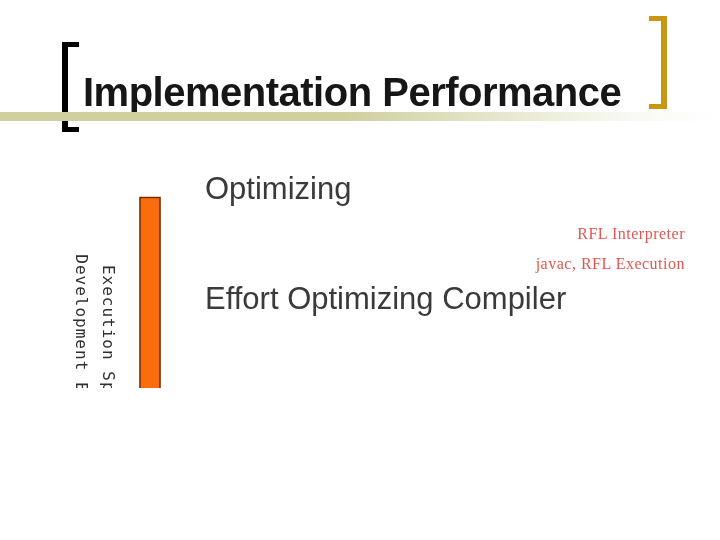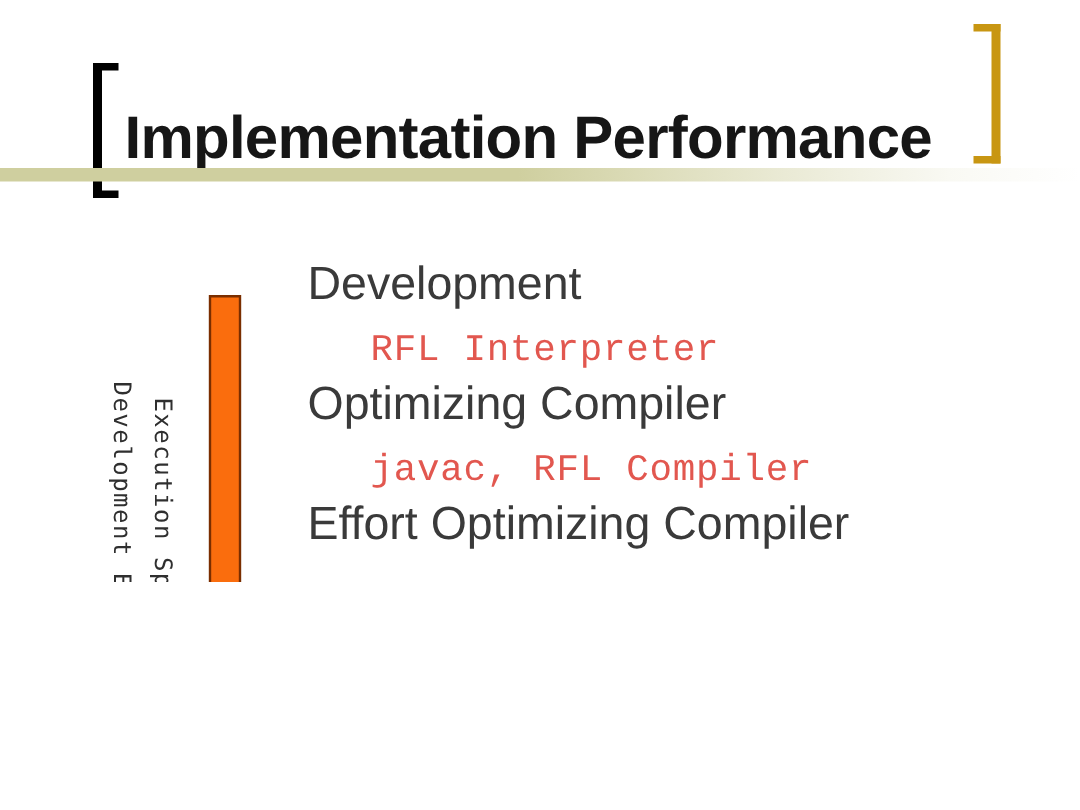--- a/index.html
+++ b/index.html
@@ -84,26 +84,27 @@
     display:flex;flex-direction:column;
   }
   .item-main{
     font-family:"Liberation Sans",sans-serif;
     font-size:31px;line-height:34px;
     color:var(--c-main);
     margin-bottom:16px;
     white-space:nowrap;
   }
   .item-sub{
-    font-family:Liberation Mono, monospace;
-    font-size:25px;line-height:24px;letter-spacing:0.5px;
+    font-family:Liberation Serif, serif;
+    font-size:16px;line-height:24px;letter-spacing:0.5px;
     color:var(--c-sub);
     padding-left:42px;
     margin-bottom:6px;
     white-space:nowrap;
+    text-align:right;
   }
 </style>
 </head>
 <body>
 
 <div class="slide">
 
   <div class="bracket-left"></div>
   <div class="bracket-right"></div>
 
@@ -114,20 +115,19 @@
   <div class="vertical-label">
     <div>Execution Speed,</div>
     <div>Development Effort</div>
   </div>
 
   <svg class="arrow" viewBox="0 0 44 314" xmlns="http://www.w3.org/2000/svg" aria-hidden="true">
     <polygon points="12,1.5 32,1.5 32,232 38.5,232 22,311 5.5,232 12,232" fill="var(--c-arrow-fill)" stroke="var(--c-arrow-outline)" stroke-width="1.6" stroke-linejoin="miter"></polygon>
   </svg>
 
   <div class="items">
-      <div class="item-main">Development</div>
+      <div class="item-main">Optimizing</div>
       <div class="item-sub">RFL Interpreter</div>
-      <div class="item-main">Optimizing Compiler</div>
-      <div class="item-sub">javac, RFL Compiler</div>
+      <div class="item-sub">javac, RFL Execution</div>
       <div class="item-main">Effort Optimizing Compiler</div>
     </div>
 
 </div>
 
 </body></html>

